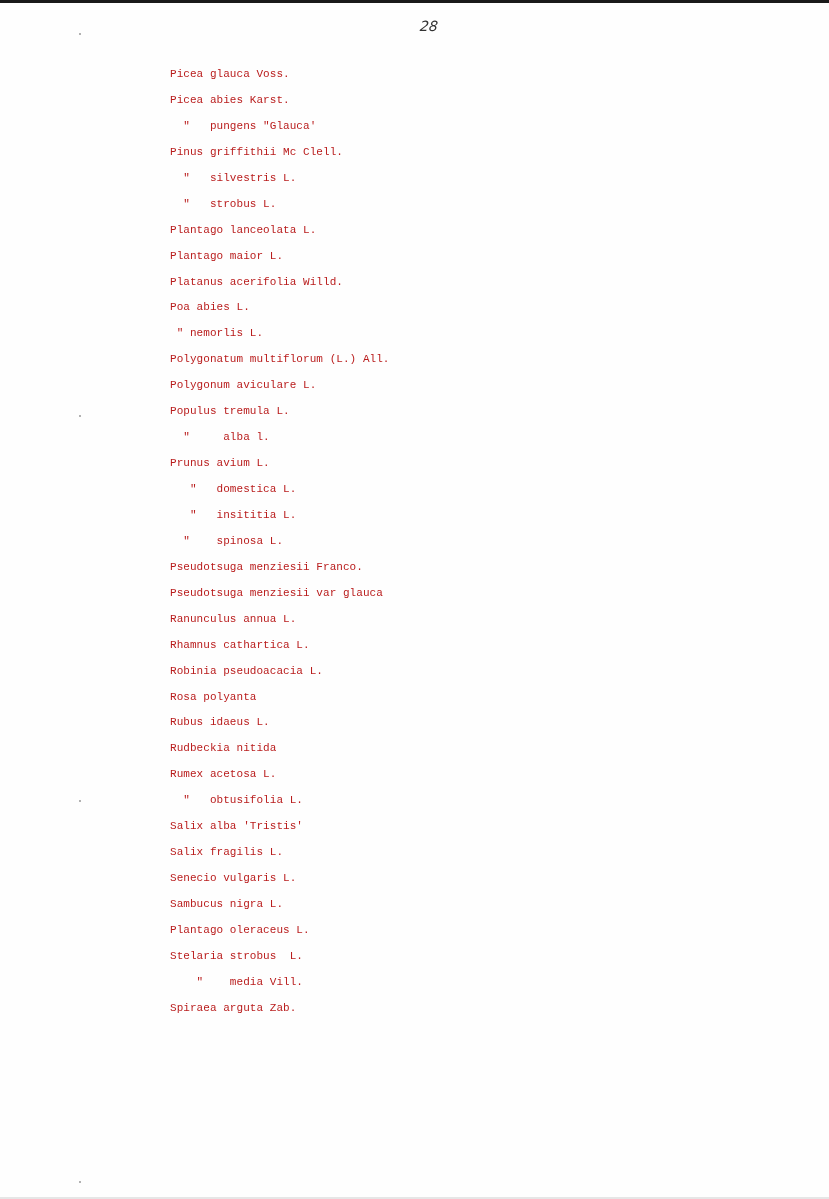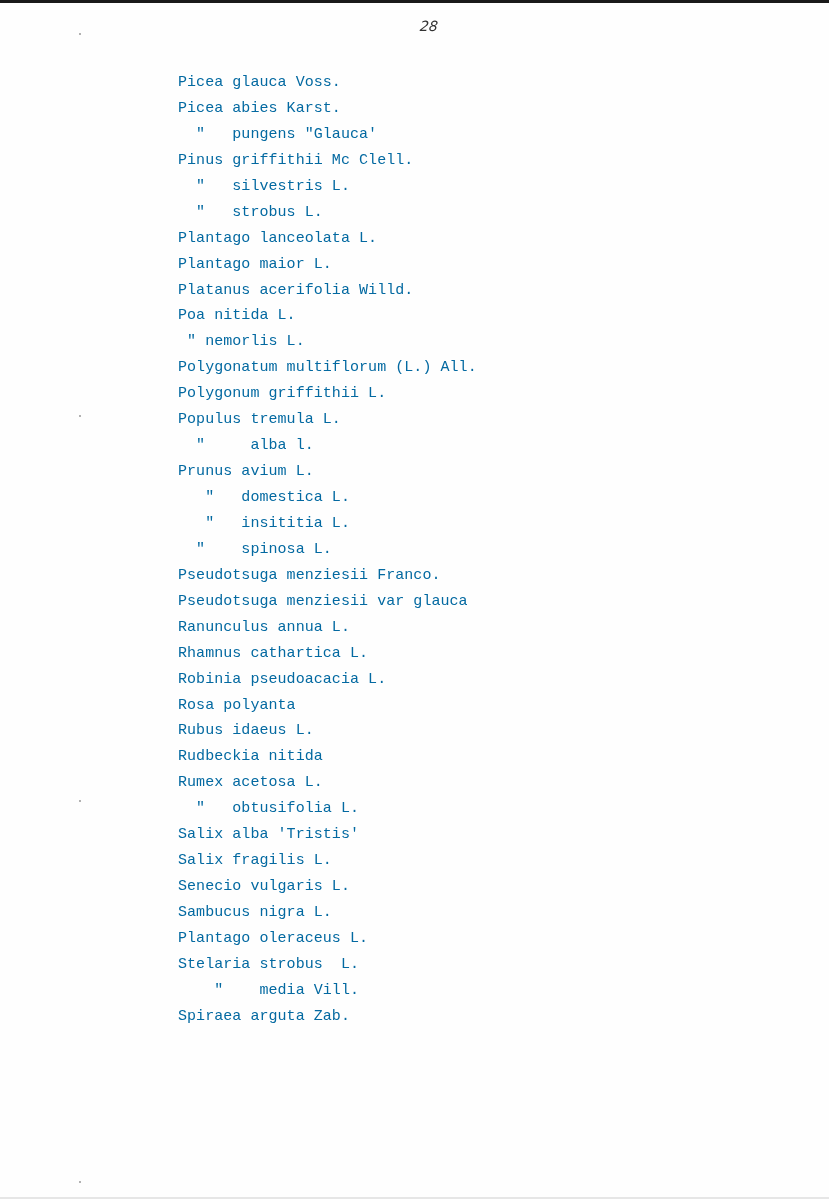--- a/index.html
+++ b/index.html
@@ -39,26 +39,26 @@
     .punch-dot {
       position: absolute;
       width: 2px; height: 2px;
       border-radius: 50%;
       background: #999;
     }
     .species-list {
       position: absolute;
       left: 170px;
       top: 62px;
-      margin: 8px;
+      margin: 0;
       padding: 0;
       list-style: none;
       font-family: "Liberation Mono", "DejaVu Sans Mono", monospace;
-      font-size: 15px;
-      color: #0369a1;
+      font-size: 11px;
+      color: #b91c1c;
       letter-spacing: 0.05px;
     }
     .species-list li {
       height: 25.95px;
       line-height: 25.95px;
       white-space: pre;
     }
   </style>
 </head>
 <body>
@@ -75,24 +75,24 @@
 <ul class="species-list">
   <li>Picea glauca Voss.</li>
   <li>Picea abies Karst.</li>
   <li>  "   pungens "Glauca'</li>
   <li>Pinus griffithii Mc Clell.</li>
   <li>  "   silvestris L.</li>
   <li>  "   strobus L.</li>
   <li>Plantago lanceolata L.</li>
   <li>Plantago maior L.</li>
   <li>Platanus acerifolia Willd.</li>
-  <li>Poa nitida L.</li>
+  <li>Poa abies L.</li>
   <li> " nemorlis L.</li>
   <li>Polygonatum multiflorum (L.) All.</li>
-  <li>Polygonum griffithii L.</li>
+  <li>Polygonum aviculare L.</li>
   <li>Populus tremula L.</li>
   <li>  "     alba l.</li>
   <li>Prunus avium L.</li>
   <li>   "   domestica L.</li>
   <li>   "   insititia L.</li>
   <li>  "    spinosa L.</li>
   <li>Pseudotsuga menziesii Franco.</li>
   <li>Pseudotsuga menziesii var glauca</li>
   <li>Ranunculus annua L.</li>
   <li>Rhamnus cathartica L.</li>

